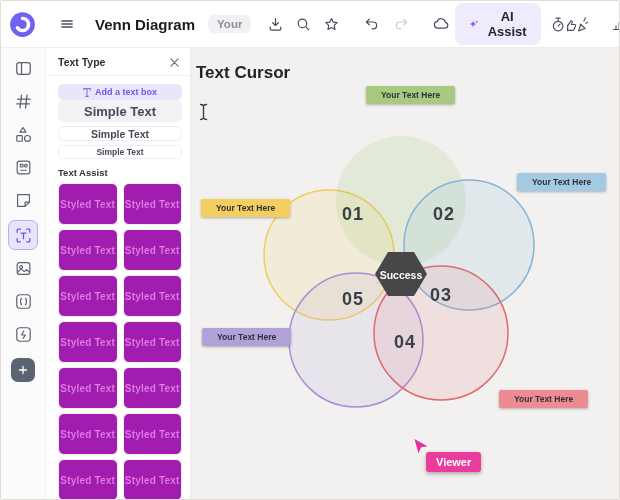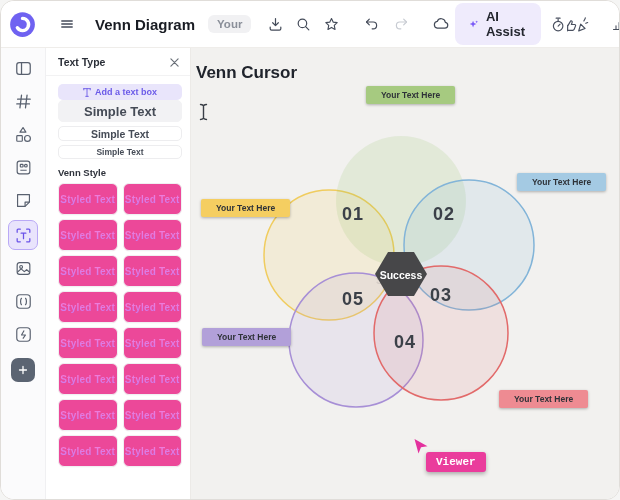--- a/index.html
+++ b/index.html
@@ -1,34 +1,34 @@
 <!DOCTYPE html>
 <html><head>
 <meta charset="utf-8">
 <style>
   * { box-sizing: border-box; }
   body { margin:0; background:#F5F5F4; font-family:"Liberation Sans", sans-serif;
          display:flex; align-items:flex-start; justify-content:flex-start; }
   .window { position:relative; width:620px; height:500px; background:#fff;
-            border:1px solid #E0DDD9; border-radius:14px; overflow:hidden; }
+            border:1px solid #E0DDD9; border-radius:2px; overflow:hidden; }
 
   
   .toolbar { height:47px; display:flex; align-items:center; background:#fff;
              border-bottom:1px solid #EFEDEA; }
   .logo { width:27px; height:27px; margin-left:8px; flex:0 0 auto; }
   .tb-vdiv-full { width:1px; align-self:stretch; background:#F0EFED; margin-left:10px; }
   .tb-vdiv { width:1px; height:22px; background:#ECECEF; margin-left:8px; }
   .icon-btn { width:28px; height:28px; display:flex; align-items:center; justify-content:center;
               color:#444B59; border-radius:6px; cursor:pointer; flex:0 0 auto; }
   .icon-btn.disabled { color:#C7CBD2; }
   .doc-title { margin-left:14px; font-size:15px; font-weight:700; color:#191C23; white-space:nowrap; }
   .plan-badge { margin-left:13px; background:#F1F1F3; color:#8A8F99; font-size:11.5px;
                 font-weight:600; padding:3px 9px; border-radius:6px; }
   .ai-btn { margin-left:auto; display:flex; align-items:center; gap:6px; background:#EFEBFC;
-            border-radius:8px; padding:6px 13px; cursor:pointer; }
+            border-radius:8px; padding:6px 13px; cursor:pointer;text-align:center; }
   .ai-btn span { font-size:13px; font-weight:600; color:#23262E; }
   .reactions { margin-left:9px; color:#4A5160; display:flex; align-items:center; }
   .stats-btn { margin-left:14px; margin-right:8px; }
 
   
   .app-body { display:flex; height:452px; }
 
   
   .rail { width:45px; background:#FBFBFC; border-right:1px solid #F0F0F2;
           display:flex; flex-direction:column; align-items:center; padding-top:7px; }
@@ -51,39 +51,39 @@
                   font-family:"Liberation Sans",sans-serif; }
   .section-label { font-size:9.5px; font-weight:700; color:#2F333C; margin:8px 0 5px; }
   .simple-btn { width:100%; display:flex; align-items:center; justify-content:center;
                 border-radius:5px; margin-bottom:4px; cursor:pointer; color:#454B56;
                 background:#fff; border:1px solid #EDEDEF; font-weight:700;
                 font-family:"Liberation Sans",sans-serif;text-align:right; }
   .simple-lg { height:22px; font-size:13px; background:#F2F2F4; border-color:#F2F2F4; }
   .simple-md { height:15px; font-size:10.5px; }
   .simple-sm { height:14px; font-size:8.5px; }
   .styled-grid { display:grid; grid-template-columns:1fr 1fr; gap:4px 5px; margin-top:2px; }
-  .styled-card { height:32px; background:#ec4899; border:1px solid #F0F0F2; border-radius:6px;
+  .styled-card { height:42px; background:#a21caf; border:1px solid #F0F0F2; border-radius:6px;
                  display:flex; align-items:center; justify-content:center; cursor:pointer;
                  box-shadow:0 1px 1px rgba(0,0,0,0.02); }
   .styled-card span { font-size:10px; font-weight:700; letter-spacing:.2px;
                       background:linear-gradient(180deg,#F47CD8,#C77CF0);
                       -webkit-background-clip:text; background-clip:text; color:transparent; }
 
   
   .canvas { flex:1; position:relative; background:#F2F1EF; overflow:hidden; }
   .canvas-heading { position:absolute; left:5px; top:15px; font-size:17px; font-weight:600;
                     color:#20242C; cursor:text; }
   .ibeam { position:absolute; left:7px; top:55px; color:#3A3F47; }
   .venn-svg { position:absolute; left:0; top:0; }
   .canvas-label { position:absolute; font-size:8.5px; font-weight:700; color:#2E3238;
                   padding:4px 15px; border-radius:2px; white-space:nowrap; cursor:move;
                   box-shadow:0 1px 3px rgba(0,0,0,0.28); }
   .viewer-label { position:absolute; font-size:11px; font-weight:700; color:#fff;
                   padding:4px 10px; border-radius:3px; white-space:nowrap;
-                  box-shadow:0 2px 4px rgba(0,0,0,0.3);font-family:Liberation Mono, monospace; }
+                  box-shadow:0 2px 4px rgba(0,0,0,0.3); }
   .cursor-arrow { position:absolute; }
 </style>
 </head>
 <body>
 
 <div class="window">
 
   <div class="toolbar">
     <svg class="logo" viewBox="0 0 24 24">
       <circle cx="12" cy="12" r="11" fill="#6F62F1"></circle>
@@ -245,21 +245,21 @@
             </svg>
           <span>Add a text box</span>
         </button>
 
         <div>
             <button class="simple-btn simple-lg">Simple Text</button>
             <button class="simple-btn simple-md">Simple Text</button>
             <button class="simple-btn simple-sm">Simple Text</button>
           </div>
 
-        <div class="section-label">Venn Style</div>
+        <div class="section-label">Text Assist</div>
         <div class="styled-grid">
             <div class="styled-card">
               <span>Styled Text</span>
             </div>
             <div class="styled-card">
               <span>Styled Text</span>
             </div>
             <div class="styled-card">
               <span>Styled Text</span>
             </div>
@@ -300,21 +300,21 @@
               <span>Styled Text</span>
             </div>
             <div class="styled-card">
               <span>Styled Text</span>
             </div>
           </div>
       </div>
     </div>
 
     <div class="canvas">
-      <div class="canvas-heading">Venn Cursor</div>
+      <div class="canvas-heading">Text Cursor</div>
       <div class="ibeam">
         <svg width="11" height="18" viewBox="0 0 11 18" fill="none" stroke="currentColor" stroke-width="1.4" stroke-linecap="round">
           <path d="M5.5 2.5v13M2.5 1.5c1.6 0 2.4.6 3 1.2.6-.6 1.4-1.2 3-1.2M2.5 16.5c1.6 0 2.4-.6 3-1.2.6.6 1.4 1.2 3 1.2"></path>
           </svg>
       </div>
 
       <svg class="venn-svg" width="430" height="453" viewBox="0 0 430 453">
           <circle cx="138" cy="207" r="65" fill="rgba(240,204,94,0.16)" stroke="#F0CC5E" stroke-width="1.5"></circle>
           <circle cx="210" cy="153" r="65" fill="rgba(143,190,102,0.16)" stroke="#8FBE66, " stroke-width="1.5"></circle>
           <circle cx="278" cy="197" r="65" fill="rgba(130,180,216,0.15)" stroke="#82B4D8" stroke-width="1.5"></circle>

